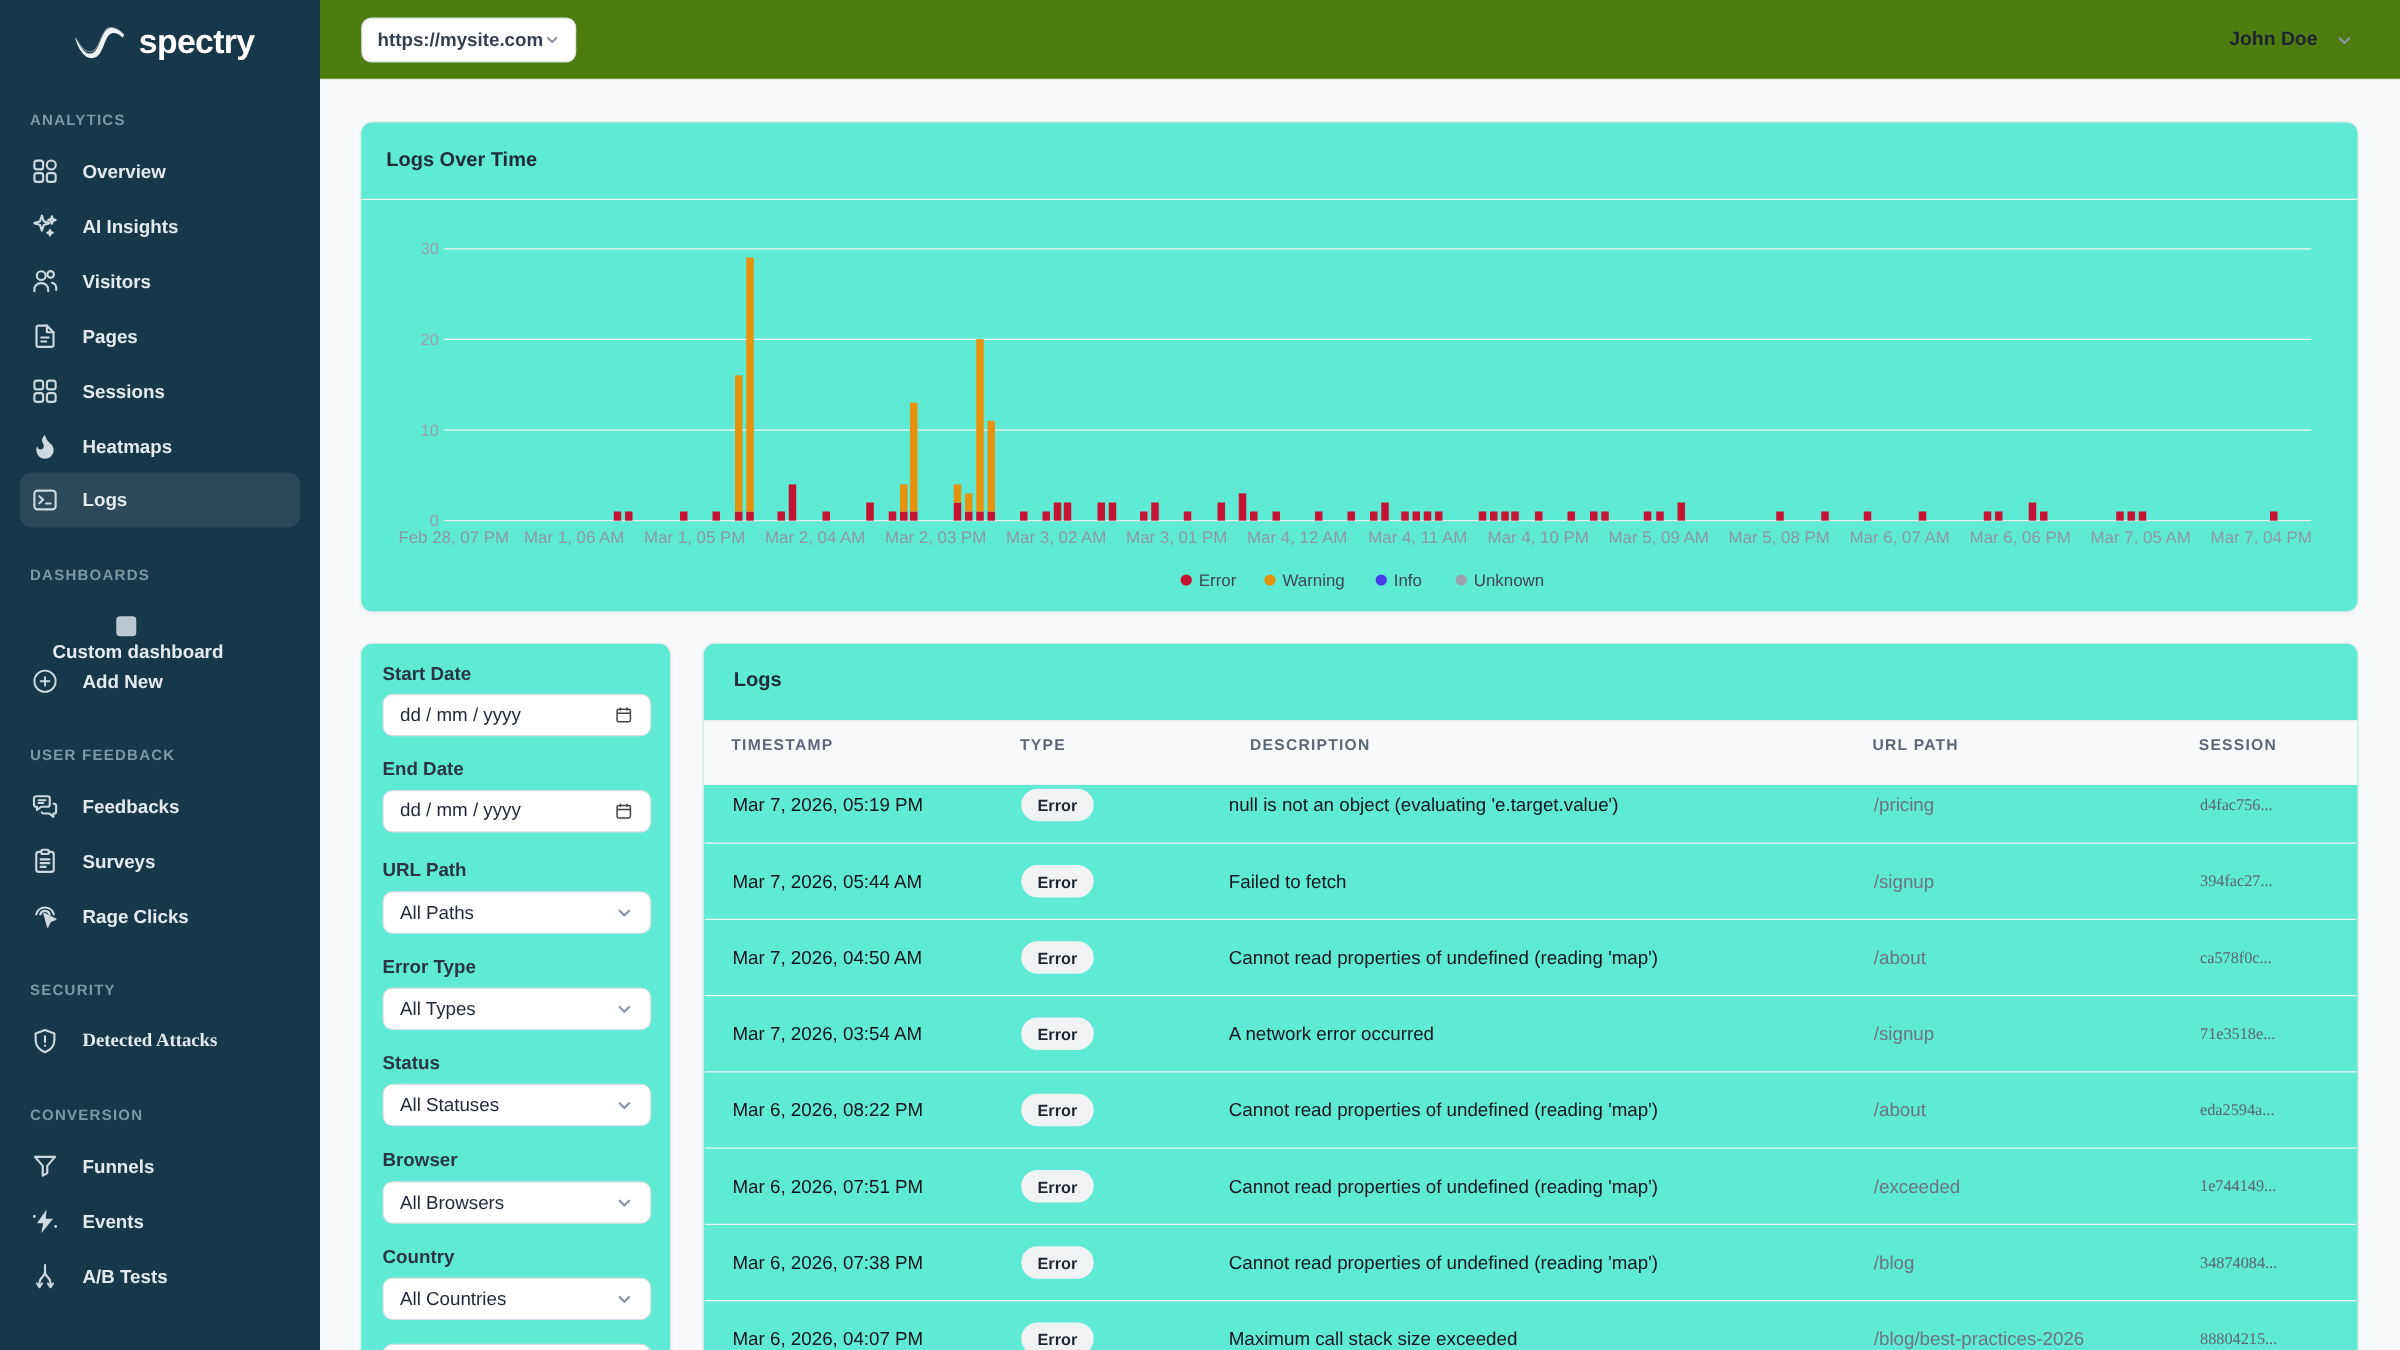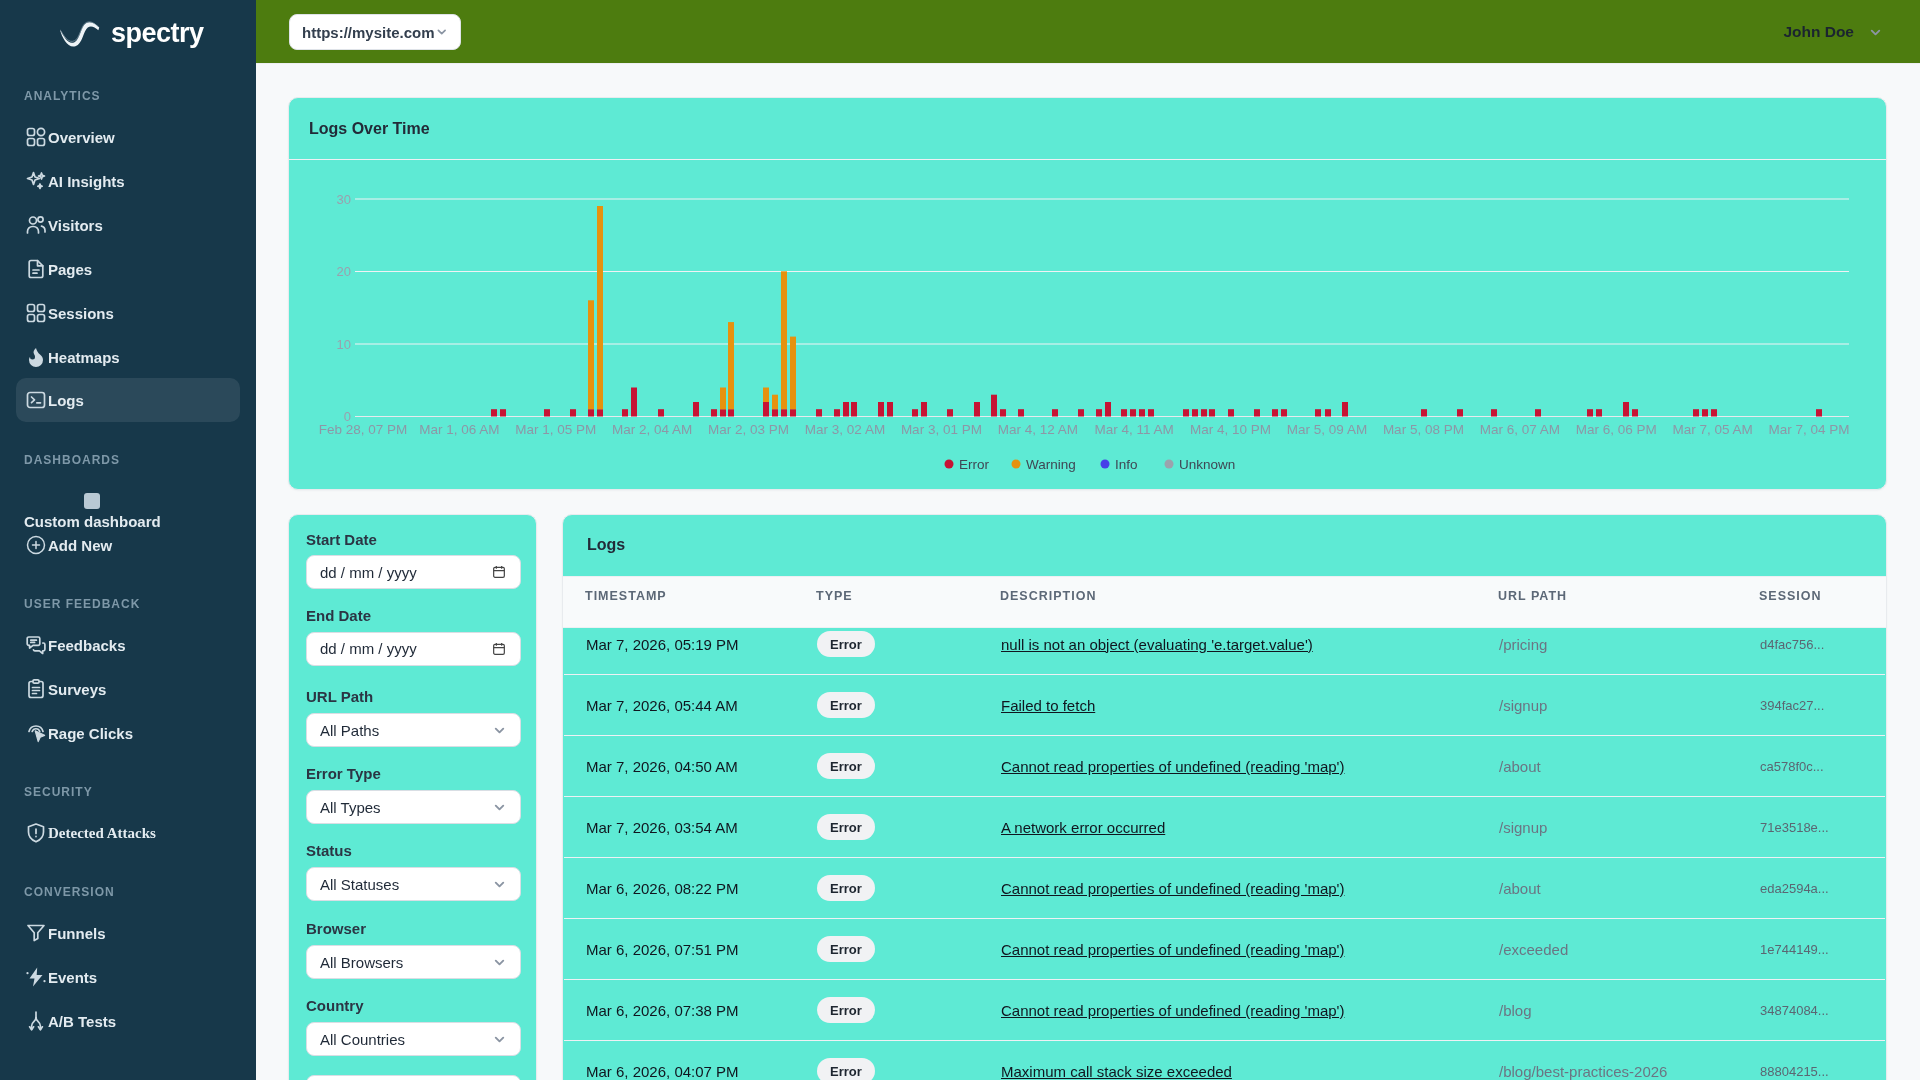--- a/index.html
+++ b/index.html
@@ -3,21 +3,21 @@
 <meta charset="utf-8">
 <style>
 * { margin:0; padding:0; box-sizing:border-box; }
 html,body { width:1920px; height:1080px; overflow:hidden; font-family:"Liberation Sans", sans-serif; background:#f7f9fa; }
 .sidebar { position:absolute; left:0; top:0; width:256px; height:1080px; background:#17384a; }
 .logo { position:absolute; left:58px; top:14px; display:flex; align-items:center; }
 .logo-text { color:#fff; font-weight:bold; font-size:27px; letter-spacing:-0.5px; margin-left:9px; }
 .sec { position:absolute; left:24px; font-size:12px; font-weight:bold; letter-spacing:1px; color:#7e98a8; }
 .nav { position:absolute; left:24px; height:24px; display:flex; align-items:center; }
 .nav .ic { width:24px; height:24px; flex:0 0 24px; }
-.nav .lb { color:#e3ebf0; font-size:15px; font-weight:bold; margin-left:0; white-space:nowrap; }
+.nav .lb { color:#e3ebf0; font-size:15px; font-weight:bold; margin-left:18px; white-space:nowrap; }
 .active-pill { position:absolute; left:16px; top:378px; width:224px; height:44px; background:rgba(255,255,255,0.09); border-radius:10px; }
 .topbar { position:absolute; left:256px; top:0; width:1664px; height:64px; background:#4d7c0f; border-bottom:1px solid #edeff2; }
 .urlsel { position:absolute; left:33px; top:14px; width:172px; height:36px; border:1px solid #dfe3e8; border-radius:8px; background:#fff; display:flex; align-items:center; justify-content:space-between; padding:0 12px; }
 .urlsel span { font-size:15px; font-weight:bold; color:#333f4e; }
 .user { position:absolute; right:37px; top:0; height:64px; display:flex; align-items:center; }
 .user span { font-size:15.5px; font-weight:bold; color:#1b2430; }
 .card { position:absolute; background:#5eead4; border:1px solid #e8ebee; border-radius:10px; box-shadow:0 1px 2px rgba(16,24,40,.04); }
 #chartcard { left:288px; top:97px; width:1599px; height:393px; }
 #chartcard .hd { height:62px; border-bottom:1px solid #eef1f4; display:flex; align-items:center; padding-left:20px; font-size:16px; font-weight:bold; color:#222b38; }
 #filtercard { left:288px; top:514px; width:249px; height:640px; }
@@ -26,23 +26,23 @@
 .finput span { font-size:15px; color:#1f2937; }
 #tablecard { left:562px; top:514px; width:1325px; height:640px; }
 #tablecard .hd { height:60px; display:flex; align-items:center; padding-left:24px; font-size:16px; font-weight:bold; color:#222b38; }
 .thead { position:absolute; left:0; right:0; top:60.5px; height:52px; background:#f8fafb; border-top:1px solid #edf0f3; border-bottom:1px solid #edf0f3; }
 .th { position:absolute; top:0; height:38px; display:flex; align-items:center; font-size:12.5px; font-weight:bold; letter-spacing:1px; color:#5c6877; }
 .row { position:absolute; left:1px; right:1px; height:61px; border-bottom:1px solid #eef1f4; }
 .cell { position:absolute; top:0; height:61px; display:flex; align-items:center; font-size:15px; color:#10161f; white-space:nowrap; }
 .cts { left:22px; }
 .cpill { left:253px; }
 .pill { background:#f1f2f4; border-radius:13px; height:26px; padding:0 13px; display:flex; align-items:center; font-size:13px; font-weight:bold; color:#1e2630; }
-.cdesc { left:437px;text-decoration:underline; }
+.cdesc { left:419px; }
 .curl { left:935px; color:#6b7583; }
-.csess { left:1196px; font-family:Liberation Sans, sans-serif; font-size:13px; color:#5b6672; }
+.csess { left:1196px; font-family:Liberation Serif, serif; font-size:13px; color:#5b6672; }
 svg.ic { stroke:#ccd9e1; stroke-width:1.7; fill:none; stroke-linecap:round; stroke-linejoin:round; }
 .chev { stroke:#8b95a3; stroke-width:2; fill:none; stroke-linecap:round; stroke-linejoin:round; }
 </style>
 </head>
 <body>
 
 <div class="sidebar">
   <div class="logo">
     <svg width="44" height="38" viewBox="0 0 48 40">
       <path d="M2 16 C 8 27, 12 33, 18 30 C 24 27, 25 12, 31 9 C 36 6.5, 41 10, 45 14 L 44 17 C 40 13.5, 36 11.5, 32.5 14 C 27.5 17.5, 27 32, 19 34.5 C 11 37, 4.5 26, 2 16 Z" fill="#eef4f7"></path>

